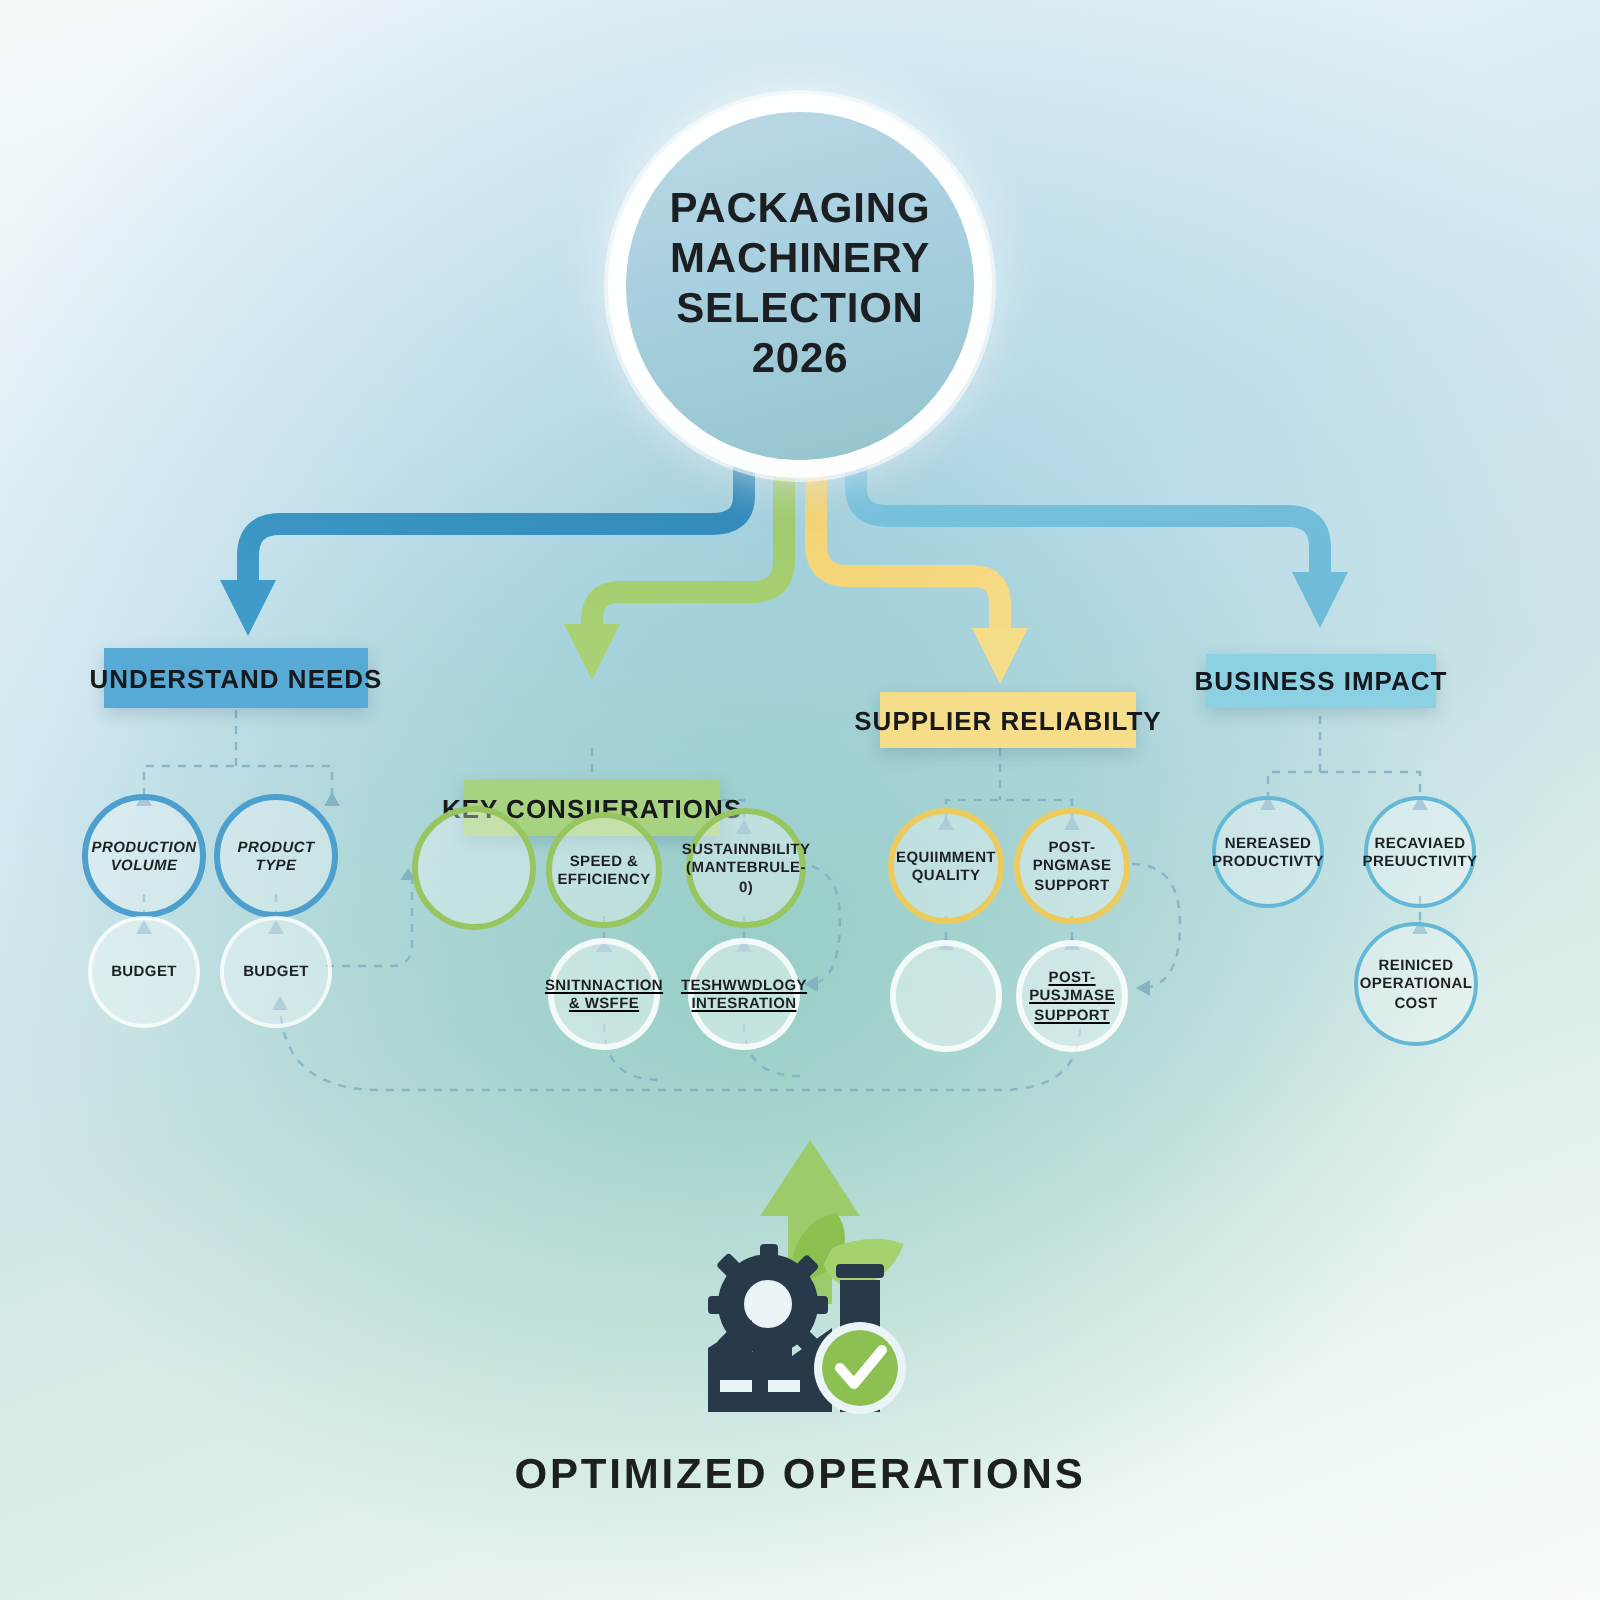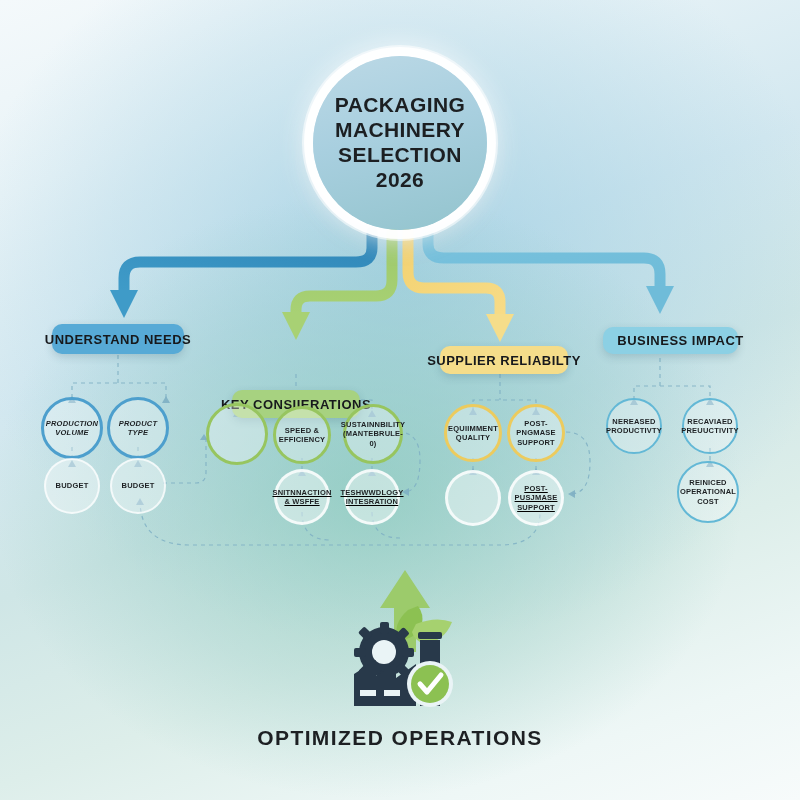--- a/index.html
+++ b/index.html
@@ -55,21 +55,21 @@
     text-transform: uppercase;
   }
   .hub-text span { display: block; }
 
   
   .pill {
     position: absolute;
     display: flex;
     align-items: center;
     justify-content: center;
-    border-radius: 10px;
+    border-radius: 0;
     font-size: 13px;
     font-weight: bold;
     letter-spacing: 0.5px;
     color: #17191c;
     text-transform: uppercase;
     white-space: nowrap;
     box-shadow: 0 3px 8px rgba(40,80,100,0.20);
   }
   .pill.blue   { background: #57aad6; }
   .pill.green  { background: #a7d280; }
@@ -329,21 +329,21 @@
     </div>
   </div>
 
   <div class="node ghost" style="left:508px; top:470px; width:56px; height:56px;">
     <div class="label">
       <span>Post-Pusjmase</span>
       <span>Support</span>
     </div>
   </div>
 
-  <div class="pill blue2" style="left:603px; top:327px; width:115px; height:27px;padding-left:20px;">
+  <div class="pill blue2" style="left:603px; top:327px; width:115px; height:27px;">
     <span>Business Impact</span>
   </div>
 
   <div class="node ring-cyan" style="left:606px; top:398px; width:56px; height:56px;">
     <div class="label">
       <span>Nereased</span>
       <span>Productivty</span>
     </div>
   </div>
 

